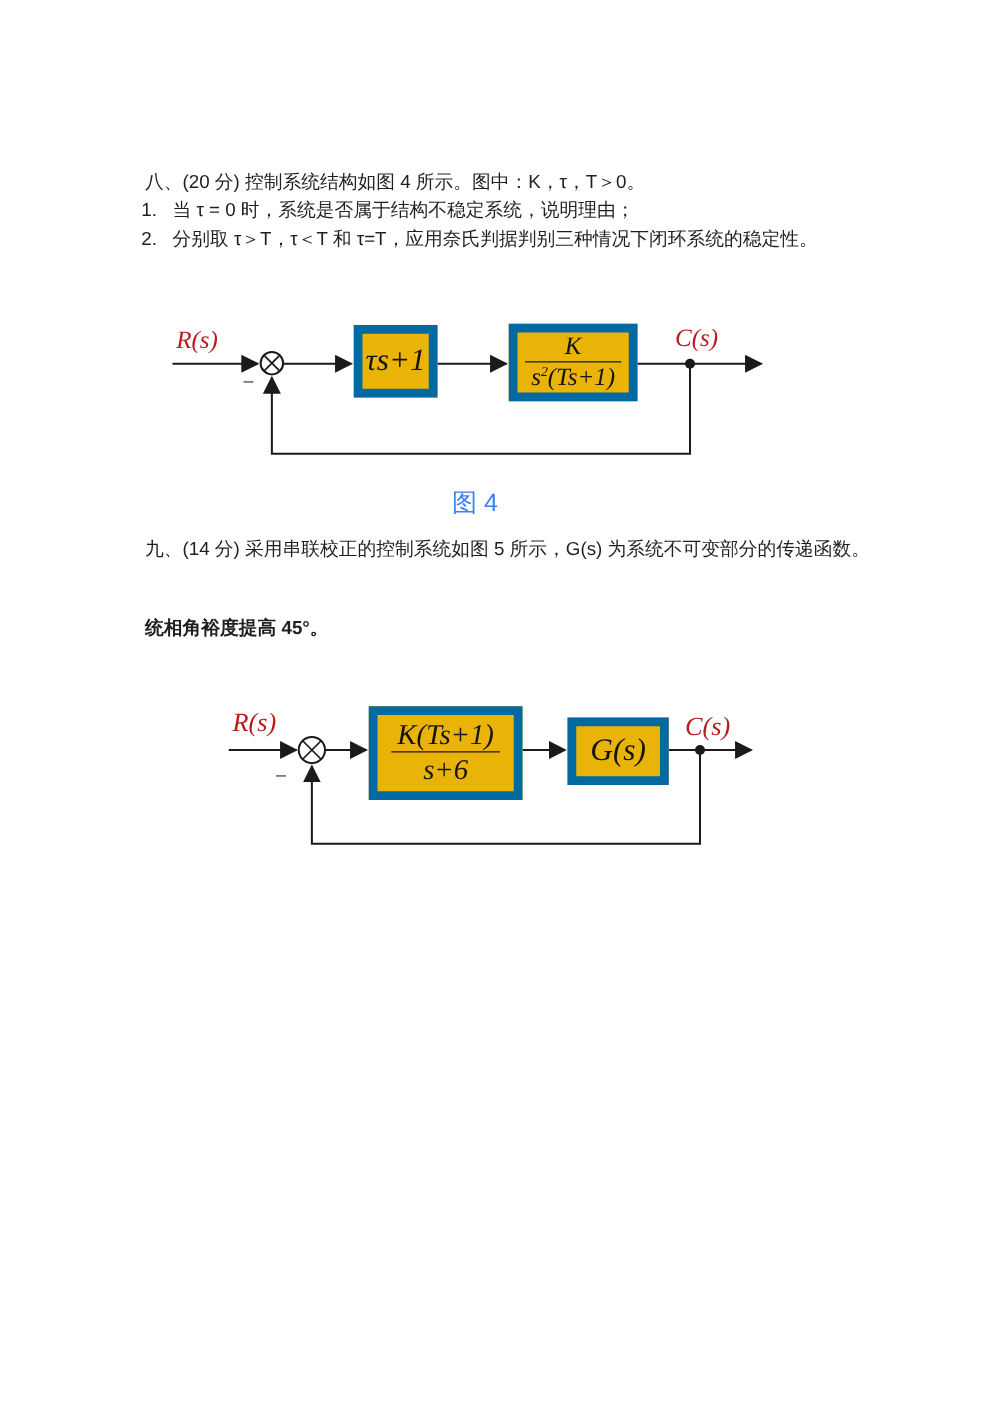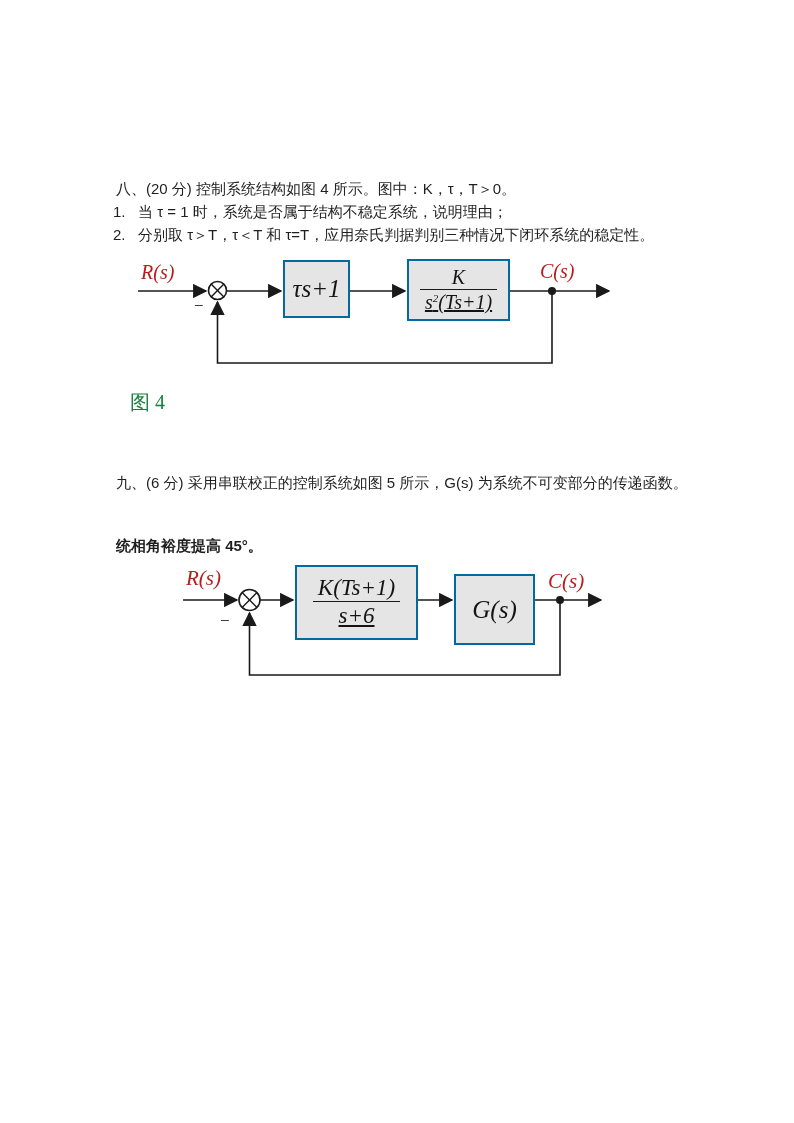--- a/index.html
+++ b/index.html
@@ -12,42 +12,41 @@
     overflow: hidden;
     font-family: "Liberation Sans", "DejaVu Sans", sans-serif;
     color: #1a1a1a;
   }
   .abs { position: absolute; }
   .bodytext {
     font-size: 15px;
     line-height: 18px;
     color: #1f1f1f;
     white-space: nowrap;
-    margin-top: 43px;
   }
   .list-row { display: flex; }
   .list-num { display: inline-block; width: 25px; flex: 0 0 25px; }
   .math {
     font-family: "Liberation Serif", "DejaVu Serif", serif;
     font-style: italic;
     color: #141414;
   }
   .omega { font-family: "Liberation Serif", "DejaVu Serif", serif; font-style: italic; }
   .subc {
     font-family: "Liberation Serif", "DejaVu Serif", serif;
     font-style: italic;
     font-size: 9px;
     vertical-align: -3px;
   }
   .fig { position: absolute; }
   .fig svg { position: absolute; left: 0; top: 0; }
   .block {
     position: absolute;
-    border: 2px solid #0369a1;
-    background: #e5e5e5;
+    border: 7px solid #0369a1;
+    background: #eab308;
     display: flex;
     align-items: center;
     justify-content: center;
   }
   .sig-label {
     position: absolute;
     font-family: "Liberation Serif", "DejaVu Serif", serif;
     font-style: italic;
     color: #b91c1c;
     white-space: nowrap;
@@ -55,40 +54,40 @@
   .minus {
     position: absolute;
     font-family: "Liberation Serif", "DejaVu Serif", serif;
     color: #141414;
     font-size: 17px;
     line-height: 1;
   }
   .frac { display: inline-flex; flex-direction: column; align-items: center; }
   .frac .num { padding: 0 5px 1px; line-height: 1.1; }
   .frac .bar { align-self: stretch; height: 0; border-top: 1.7px solid #1a1a1a; }
-  .frac .den { padding: 1px 5px 0; line-height: 1.15; text-decoration: underline; }
+  .frac .den { padding: 1px 5px 0; line-height: 1.15; }
   .den sup { font-size: 0.55em; vertical-align: 7px; line-height: 0; }
   .caption {
     position: absolute;
-    text-align: left;
+    text-align: center;
     font-size: 20px;
-    color: #15803d;
-    font-family: Liberation Serif, serif;
+    color: #3b82f6;
+    font-family: Liberation Sans, sans-serif;
   }
 </style>
 </head>
 <body>
 
 <div class="page">
 
   <div class="abs bodytext" style="left:116px; top:137px;">八、(20 分) 控制系统结构如图 4 所示。图中：K，τ，T＞0。</div>
 
   <div class="abs bodytext list-row" style="left:113px; top:160px;">
     <span class="list-num">1.</span>
-    <span>当 τ = 1 时，系统是否属于结构不稳定系统，说明理由；</span>
+    <span>当 τ = 0 时，系统是否属于结构不稳定系统，说明理由；</span>
   </div>
 
   <div class="abs bodytext list-row" style="left:113px; top:183px;">
     <span class="list-num">2.</span>
     <span>分别取 τ＞T，τ＜T 和 τ=T，应用奈氏判据判别三种情况下闭环系统的稳定性。</span>
   </div>
 
   <div class="fig" style="left:130px; top:250px; width:500px; height:125px;">
     <svg width="500" height="125" viewBox="0 0 500 125">
       <defs>
@@ -120,21 +119,21 @@
         <span class="bar"></span>
         <span class="den"><span>s</span><sup>2</sup><span>(Ts+1)</span></span>
       </span>
     </div>
 
     <div class="sig-label" style="left:410px; top:10px; font-size:20px;">C(s)</div>
   </div>
 
   <div class="caption" style="left:130px; top:389px; width:500px;">图 4</div>
 
-  <div class="abs bodytext" style="left:116px; top:431px;">九、(6 分) 采用串联校正的控制系统如图 5 所示，G(s) 为系统不可变部分的传递函数。</div>
+  <div class="abs bodytext" style="left:116px; top:431px;">九、(14 分) 采用串联校正的控制系统如图 5 所示，G(s) 为系统不可变部分的传递函数。</div>
 
 
   <div class="abs bodytext" style="left:116px; top:494px;font-weight:bold;">统相角裕度提高 45°。</div>
 
   <div class="fig" style="left:150px; top:555px; width:480px; height:135px;">
     <svg width="480" height="135" viewBox="0 0 480 135">
       <defs>
         <marker id="arr5" viewBox="0 0 10 10" refX="9" refY="5" markerWidth="9" markerHeight="9" orient="auto-start-reverse">
           <path d="M0,0 L10,5 L0,10 z" fill="#1a1a1a"></path>
         </marker>
@@ -154,21 +153,21 @@
     <div class="minus" style="left:70px; top:57px;">−</div>
 
     <div class="block" style="left:145px; top:10px; width:123px; height:75px;">
       <span class="frac math" style="font-size:23px;">
         <span class="num">K(Ts+1)</span>
         <span class="bar"></span>
         <span class="den">s+6</span>
       </span>
     </div>
 
-    <div class="block" style="left:304px; top:19px; width:81px; height:71px;">
+    <div class="block" style="left:304px; top:19px; width:81px; height:54px;">
       <span class="math" style="font-size:25px;">G(s)</span>
     </div>
 
     <div class="sig-label" style="left:398px; top:14px; font-size:21px;">C(s)</div>
   </div>
 
 
 </div>
 
 </body></html>

